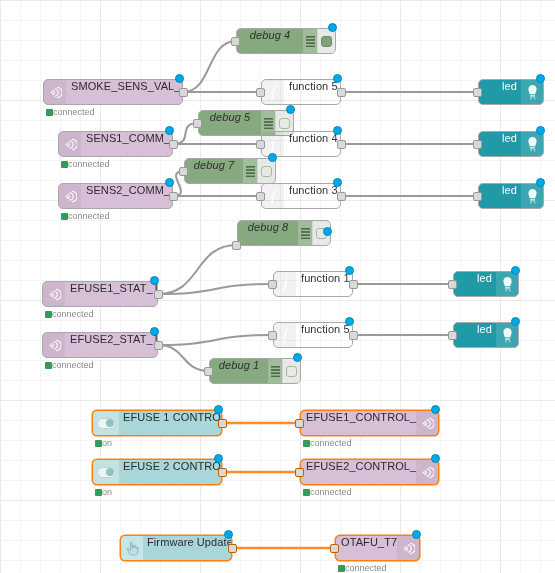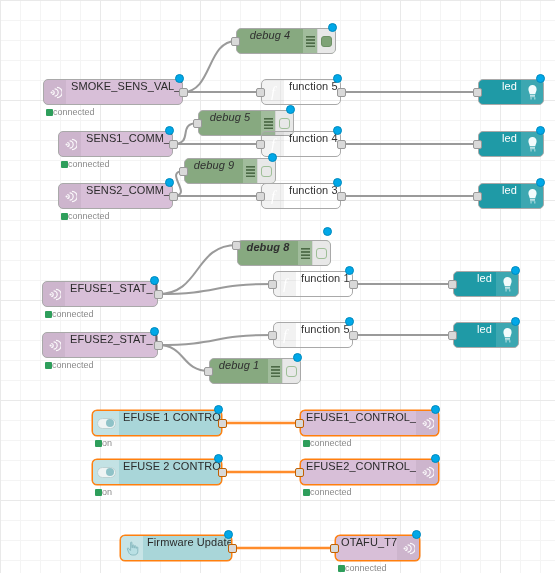--- a/index.html
+++ b/index.html
@@ -322,21 +322,21 @@
             <rect x="4.0" y="11" width="5" height="0.9" fill="#cbe9ec"></rect>
             <rect x="4.0" y="12.3" width="5" height="0.9" fill="#cbe9ec"></rect>
             <rect x="4.6" y="13.3" width="0.9" height="2.2" fill="#cbe9ec"></rect>
             <rect x="8.4" y="13.3" width="0.9" height="2.2" fill="#cbe9ec"></rect>
           </svg>
         </div>
       </div>
       <div class="port" style="left: 473px; top: 139.5px;"></div>
       <div class="bluedot" style="left: 536px; top: 126px;"></div>
       <div class="node n-debug" style="left: 184px; top: 158px; width: 92px;">
-        <div class="node-label">debug 9</div>
+        <div class="node-label">debug 7</div>
         <div class="debug-lines">
           <i></i>
         </div>
         <div class="debug-btn">
           <span class="sq"></span>
         </div>
       </div>
       <div class="port" style="left: 179px; top: 166.5px;"></div>
       <div class="bluedot" style="left: 268px; top: 153px;"></div>
       <div class="node n-mqtt" style="left: 58px; top: 183px; width: 115px;">
@@ -374,21 +374,21 @@
             <path d="M6.5 1 C9 1 10.6 2.7 10.6 5.2 C10.6 7.4 9.3 8.6 9.3 10.3 L3.7 10.3 C3.7 8.6 2.4 7.4 2.4 5.2 C2.4 2.7 4 1 6.5 1 Z" fill="#f2fbfc"></path>
             <rect x="4.0" y="11" width="5" height="0.9" fill="#cbe9ec"></rect>
             <rect x="4.0" y="12.3" width="5" height="0.9" fill="#cbe9ec"></rect>
             <rect x="4.6" y="13.3" width="0.9" height="2.2" fill="#cbe9ec"></rect>
             <rect x="8.4" y="13.3" width="0.9" height="2.2" fill="#cbe9ec"></rect>
           </svg>
         </div>
       </div>
       <div class="port" style="left: 473px; top: 191.5px;"></div>
       <div class="bluedot" style="left: 536px; top: 178px;"></div>
-      <div class="node n-debug" style="left: 237px; top: 240px; width: 94px; font-weight: bold;">
+      <div class="node n-debug" style="left: 237px; top: 220px; width: 94px;">
         <div class="node-label">debug 8</div>
         <div class="debug-lines">
           <i></i>
         </div>
         <div class="debug-btn">
           <span class="sq"></span>
         </div>
       </div>
       <div class="port" style="left: 232px; top: 240.5px;"></div>
       <div class="bluedot" style="left: 323px; top: 227px;"></div>

